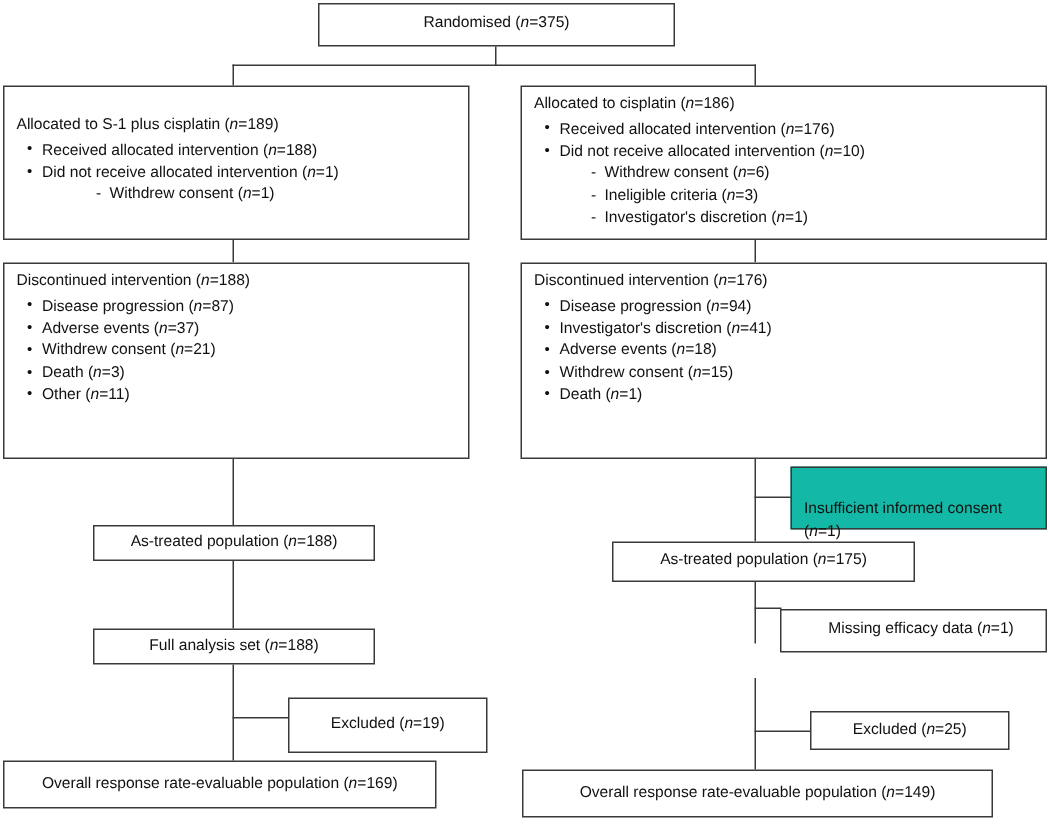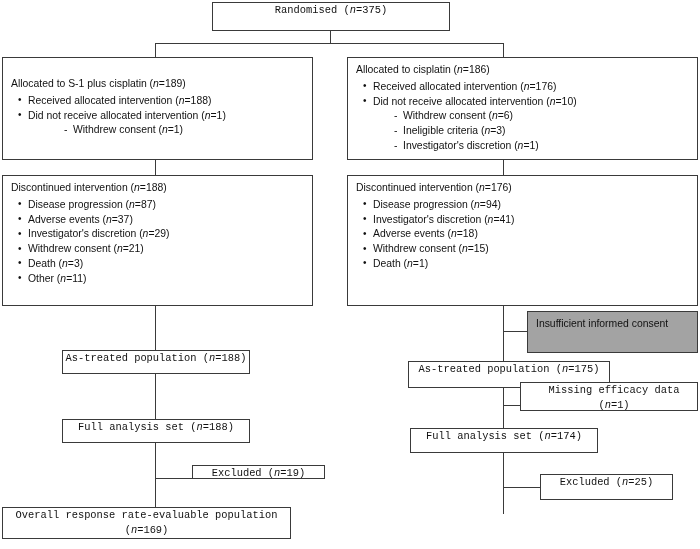--- a/index.html
+++ b/index.html
@@ -23,24 +23,23 @@
     box-sizing: border-box;
     font-size: 10.4px;
     line-height: 1.42;
     color: #111111;
   }
   .box.pad {
     padding: 5px 7px 5px 8px;
   }
   .box.center {
     display: flex;
-    align-items: flex-start;
+    align-items: center;
     justify-content: center;
     text-align: center;
-    font-family: Liberation Mono, monospace;
   }
   .title-line {
     white-space: nowrap;
   }
   ul.items {
     list-style: none;
     margin: 2px 0 0 0;
     padding: 0;
   }
   ul.items li {
@@ -80,25 +79,25 @@
     background: #3a3a3a;
   }
   .vline { width: 1.3px; }
   .hline { height: 1.3px; }
   em.n {
     font-style: italic;
   }
   .wrapbox {
     position: absolute;
     border: 1.3px solid #3a3a3a;
-    background: #a3a3a3;
+    background: #14b8a6;
     box-sizing: border-box;
     font-size: 10.4px;
     line-height: 1.45;
-    padding: 4px 6px 4px 8px;
+    padding: 20px 6px 4px 8px;
     color: #111;
   }
 </style>
 </head>
 <body>
 
 <div id="diagram">
 
   <div class="line vline" style="left:330px; top:30px; height:14px;"></div>
   <div class="line hline" style="left:155px; top:43px; width:349px;"></div>
@@ -144,68 +143,68 @@
         <li class="dash">Ineligible criteria (<em class="n">n</em>=3)</li>
         <li class="dash">Investigator's discretion (<em class="n">n</em>=1)</li>
       </ul>
   </div>
 
   <div class="box pad" style="left:2px; top:175px; width:311px; height:131px;">
     <div class="title-line">Discontinued intervention (<em class="n">n</em>=188)</div>
     <ul class="items">
         <li class="bullet">Disease progression (<em class="n">n</em>=87)</li>
         <li class="bullet">Adverse events (<em class="n">n</em>=37)</li>
-        <li class="bullet">Investigator's discretion (<em class="n">n</em>=29)</li>
         <li class="bullet">Withdrew consent (<em class="n">n</em>=21)</li>
         <li class="bullet">Death (<em class="n">n</em>=3)</li>
         <li class="bullet">Other (<em class="n">n</em>=11)</li>
       </ul>
   </div>
 
   <div class="box pad" style="left:347px; top:175px; width:351px; height:131px;">
     <div class="title-line">Discontinued intervention (<em class="n">n</em>=176)</div>
     <ul class="items">
         <li class="bullet">Disease progression (<em class="n">n</em>=94)</li>
         <li class="bullet">Investigator's discretion (<em class="n">n</em>=41)</li>
         <li class="bullet">Adverse events (<em class="n">n</em>=18)</li>
         <li class="bullet">Withdrew consent (<em class="n">n</em>=15)</li>
         <li class="bullet">Death (<em class="n">n</em>=1)</li>
       </ul>
   </div>
 
   <div class="wrapbox" style="left:527px; top:311px; width:171px; height:42px;">
     <div>Insufficient informed consent</div>
+    <div>(<em class="n">n</em>=1)</div>
   </div>
 
   <div class="box center" style="left:62px; top:350px; width:188px; height:24px;">
     <span>As-treated population (<em class="n">n</em>=188)</span>
   </div>
 
   <div class="box center" style="left:408px; top:361px; width:202px; height:27px;">
     <span>As-treated population (<em class="n">n</em>=175)</span>
   </div>
 
-  <div class="box center" style="left:520px; top:382px; width:178px; height:29px;padding-left:10px;">
+  <div class="box center" style="left:520px; top:406px; width:178px; height:29px;padding-left:10px;">
     <span>Missing efficacy data (<em class="n">n</em>=1)</span>
   </div>
 
   <div class="box center" style="left:62px; top:419px; width:188px; height:24px;">
     <span>Full analysis set (<em class="n">n</em>=188)</span>
   </div>
 
-  <div class="box center" style="left:410px; top:428px; width:188px; height:25px;">
-    <span>Full analysis set (<em class="n">n</em>=174)</span>
-  </div>
-
-  <div class="box center" style="left:192px; top:465px; width:133px; height:14px;">
+
+  <div class="box center" style="left:192px; top:465px; width:133px; height:37px;">
     <span>Excluded (<em class="n">n</em>=19)</span>
   </div>
 
   <div class="box center" style="left:540px; top:474px; width:133px; height:26px;">
     <span>Excluded (<em class="n">n</em>=25)</span>
   </div>
 
   <div class="box center" style="left:2px; top:507px; width:289px; height:32px;">
     <span>Overall response rate-evaluable population (<em class="n">n</em>=169)</span>
   </div>
 
+  <div class="box center" style="left:348px; top:513px; width:314px; height:32px;">
+    <span>Overall response rate-evaluable population (<em class="n">n</em>=149)</span>
+  </div>
 
 </div>
 
 </body></html>

